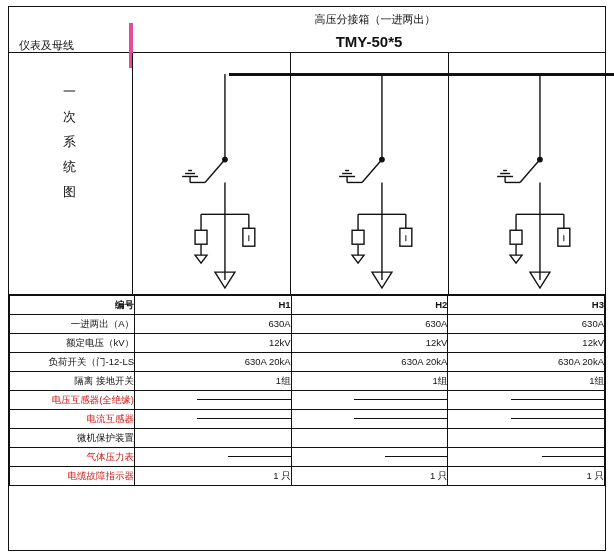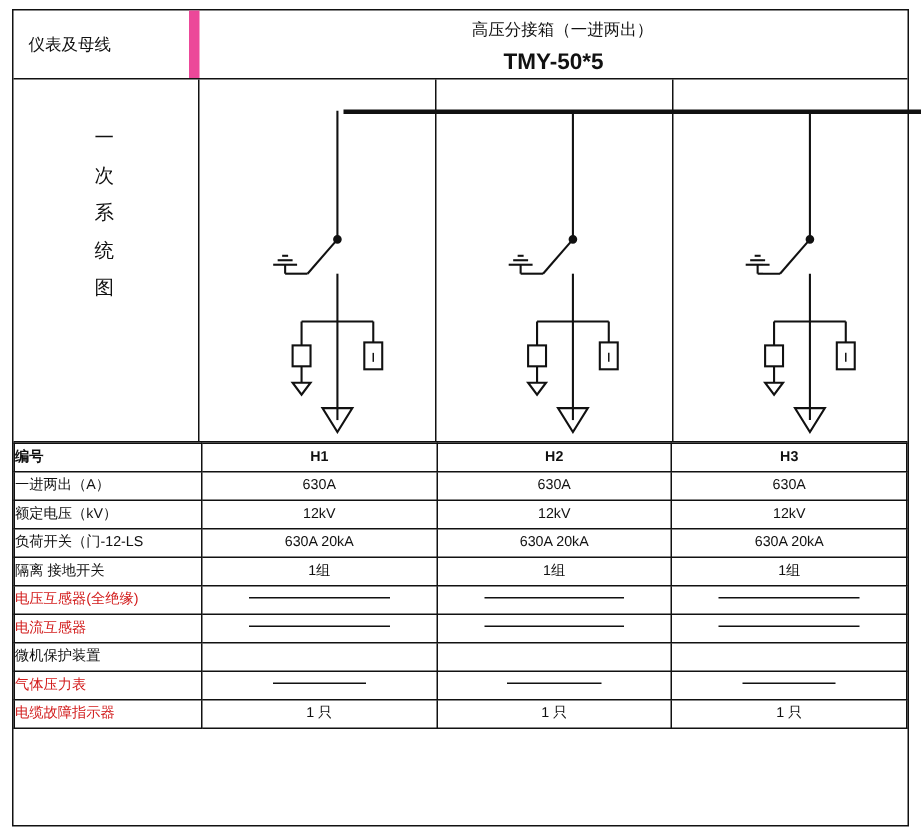--- a/index.html
+++ b/index.html
@@ -1,42 +1,42 @@
 <!DOCTYPE html>
 <html><head>
 <meta charset="utf-8">
 <style>
   html,body{margin:0;padding:0;background:#fff;}
   body{font-family:"Liberation Sans","DejaVu Sans",sans-serif;}
   #page{position:relative;width:614px;height:557px;background:#fff;overflow:hidden;}
   .sheet{position:absolute;left:8px;top:6px;width:598px;height:545px;border:1px solid #111;box-sizing:border-box;}
   
   .hdr{position:absolute;left:0;top:0;width:100%;height:46px;border-bottom:1px solid #111;box-sizing:border-box;}
-  .hdr-left{position:absolute;left:0;top:0;width:124px;height:100%;border-right:7px solid #ec4899;box-sizing:border-box;font-family:Liberation Mono, monospace;}
+  .hdr-left{position:absolute;left:0;top:16px;width:124px;height:100%;border-right:4px solid #ec4899;box-sizing:border-box;font-family:Liberation Mono, monospace;}
   .hdr-left span{position:absolute;left:10px;top:15px;font-size:11px;color:#111;}
   .hdr-right{position:absolute;left:124px;top:0;right:0;height:100%;}
   .hdr-right .t1{position:absolute;left:12px;right:0;top:5px;text-align:center;font-size:11px;color:#111;}
   .hdr-right .t2{position:absolute;left:0;right:0;top:26px;text-align:center;font-size:15px;color:#111;font-weight:bold;}
   
   .diag{position:absolute;left:0;top:46px;width:100%;height:242px;border-bottom:1px solid #111;box-sizing:border-box;}
   .diag-left{position:absolute;left:0;top:0;width:124px;height:100%;border-right:1px solid #111;box-sizing:border-box;}
   .vtitle{position:absolute;left:0;right:0;top:26px;text-align:center;font-size:13px;line-height:25px;color:#111;letter-spacing:2px;}
   .vtitle div{display:block;}
   .diag-right{position:absolute;left:124px;top:0;right:0;height:100%;}
   
   .bus{position:absolute;left:96px;top:20px;width:400px;height:3px;background:#111;}
   
   .vsep{position:absolute;top:0;width:1px;height:100%;background:#111;}
   
   .cell{position:absolute;top:0;height:100%;}
   
   .tbl{position:absolute;left:0;top:288px;right:0;bottom:0;}
   table{border-collapse:collapse;width:100%;table-layout:fixed;}
-  td{border:1px solid #111;font-size:9.5px;color:#111;text-align:center;height:18px;padding:0;line-height:1.1;}
-  td.lbl{width:124px;text-align:left;margin-top:27px;}
+  td{border:1px solid #111;font-size:9.5px;color:#111;text-align:right;height:18px;padding:0;line-height:1.1;}
+  td.lbl{width:124px;text-align:right;margin-top:27px;}
   td.red{color:#d21b1b;}
   .dash{display:inline-block;width:60%;border-top:1px solid #111;height:1px;vertical-align:middle;}
   .dash-wide{display:inline-block;width:40%;border-top:1px solid #111;height:1px;vertical-align:middle;}
   .b{font-weight:bold;}
 </style>
 </head>
 <body>
 
 <div id="page">
   <div class="sheet">

